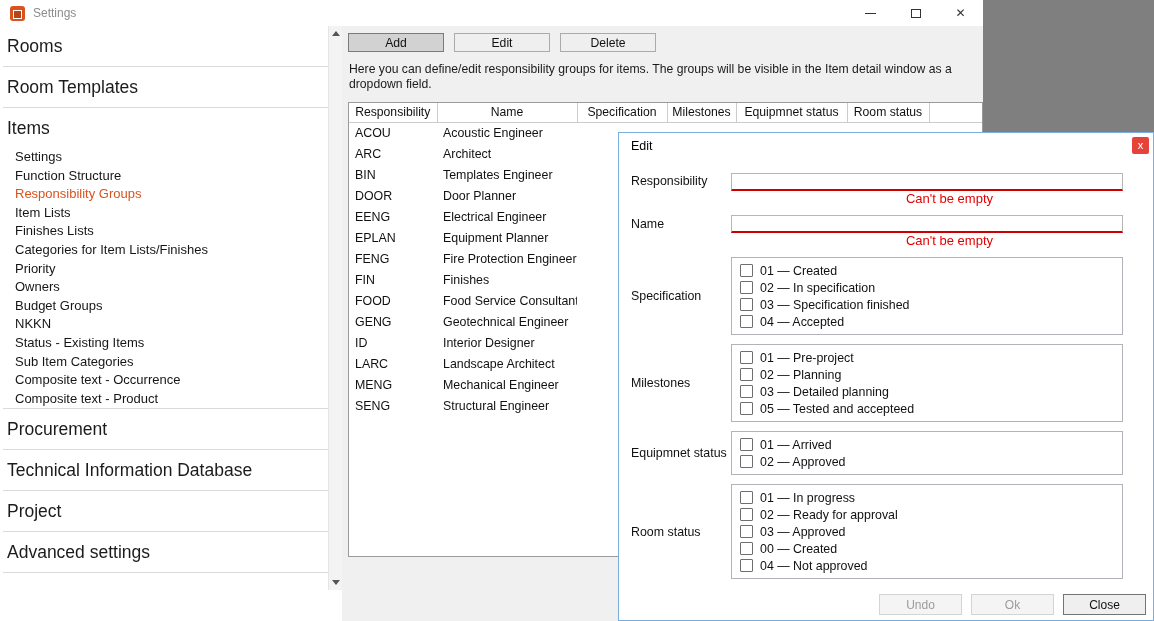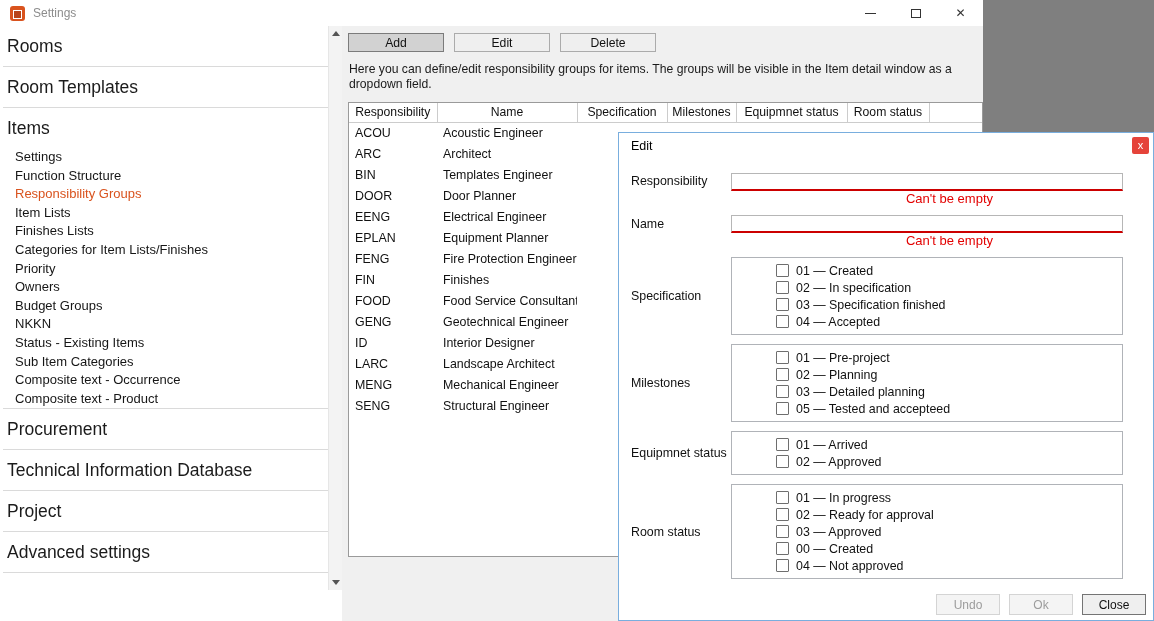--- a/index.html
+++ b/index.html
@@ -61,26 +61,26 @@
   .field-row + .field-row { margin-top:9px; }
   .field-label { width:112px; min-width:112px; padding-left:12px; font-size:12.4px; color:#111; }
   .field-row .field-label { padding-top:3px; }
   .field-col { flex:1; margin-right:30px; }
   .text-input { width:100%; height:18px; border:1px solid #b6b6b6; border-bottom:2px solid #cc0000; font-size:12px; padding:0 4px; background:#fff; outline:none; font-family:inherit; }
   .error-text { color:#e30000; font-size:13px; margin:1px 0 0 45px; height:13px; line-height:13px;text-align:center; }
 
   .group-row { display:flex; align-items:center; margin-top:9px; }
   .group-row.first { margin-top:10px; }
   .groupbox { flex:1; margin-right:30px; border:1px solid #b0b3b8; background:#fff; padding:4px 0 4px 8px; }
-  .check-row { display:flex; align-items:center; height:17px;margin-left:36px; }
+  .check-row { display:flex; align-items:center; height:17px; }
   .checkbox { width:13px; height:13px; border:1px solid #6e6e6e; border-radius:1px; background:#fff; margin-right:7px; flex:none; }
   .check-label { font-size:12.4px; color:#111; white-space:nowrap; }
 
   .dialog-buttons { margin-top:auto; display:flex; justify-content:flex-end; padding:0 7px 5px 0; flex:none; }
-  .dlg-btn { width:64px; height:21px; margin-left:9px; font-size:12px; font-family:inherit; background:#efefef; border:1px solid #747474; color:#111; padding:0; }
+  .dlg-btn { width:83px; height:21px; margin-left:9px; font-size:12px; font-family:inherit; background:#efefef; border:1px solid #747474; color:#111; padding:0; }
   .dlg-btn.disabled { border-color:#d4d4d4; color:#9c9c9c; background:#f4f4f4; }
 </style>
 </head>
 <body>
 
 <div class="app-window">
 
   <div class="titlebar">
     <span class="app-icon"></span>
     <span class="title-text">Settings</span>

